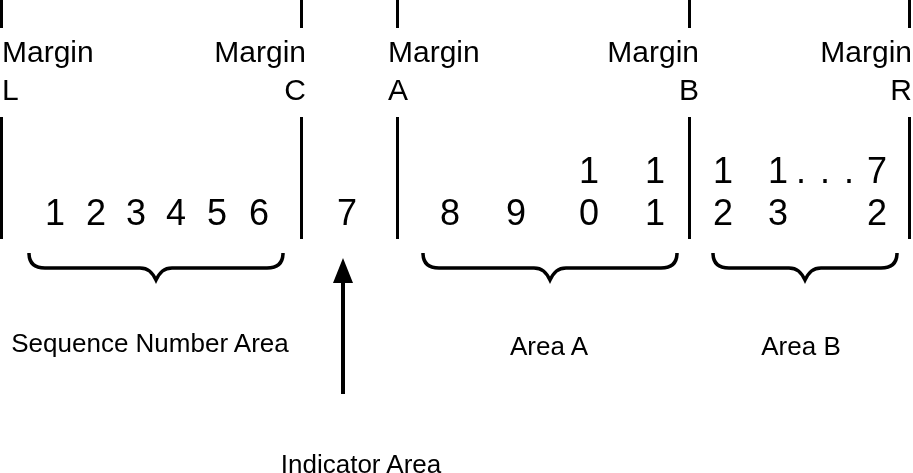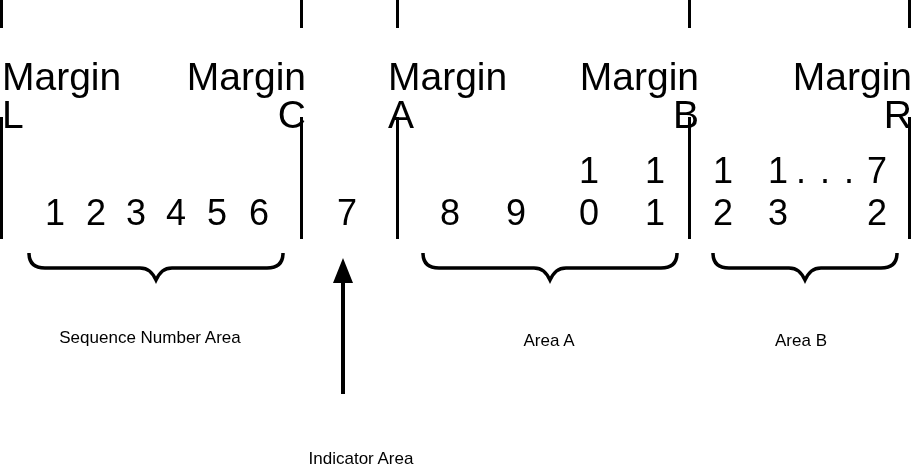--- a/index.html
+++ b/index.html
@@ -20,24 +20,23 @@
     position: absolute;
     width: 3px;
     background: #000000;
   }
   .tick { top: 0; height: 28px; }
   .mid  { top: 117px; height: 122px; }
 
   .margin-label {
     position: absolute;
     top: 33px;
-    font-size: 39px;
+    font-size: 30px;
     line-height: 38px;
     white-space: nowrap;
-    margin-top: 25px;
   }
   .margin-label .mword, .margin-label .mletter { display: block; }
   .align-left  { text-align: left; }
   .align-right { text-align: right; }
 
   .col {
     position: absolute;
     top: 150px;
     transform: translateX(-50%);
     font-size: 36px;
@@ -55,21 +54,21 @@
     line-height: 42px;
     letter-spacing: 2px;
     white-space: nowrap;
   }
 
   .brace { position: absolute; }
 
   .area-label {
     position: absolute;
     transform: translateX(-50%);
-    font-size: 17px;
+    font-size: 26px;
     white-space: nowrap;
   }
 
   .arrow { position: absolute; }
 </style>
 </head>
 <body>
 
 <div id="canvas">
 

